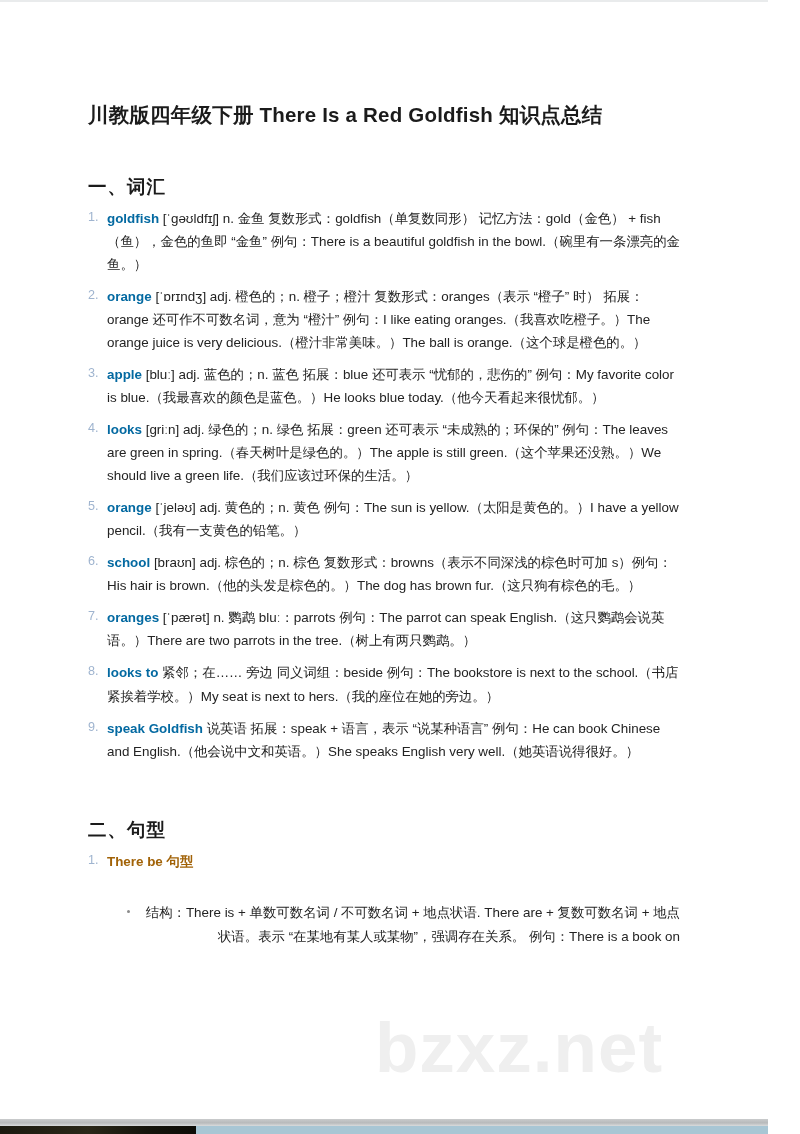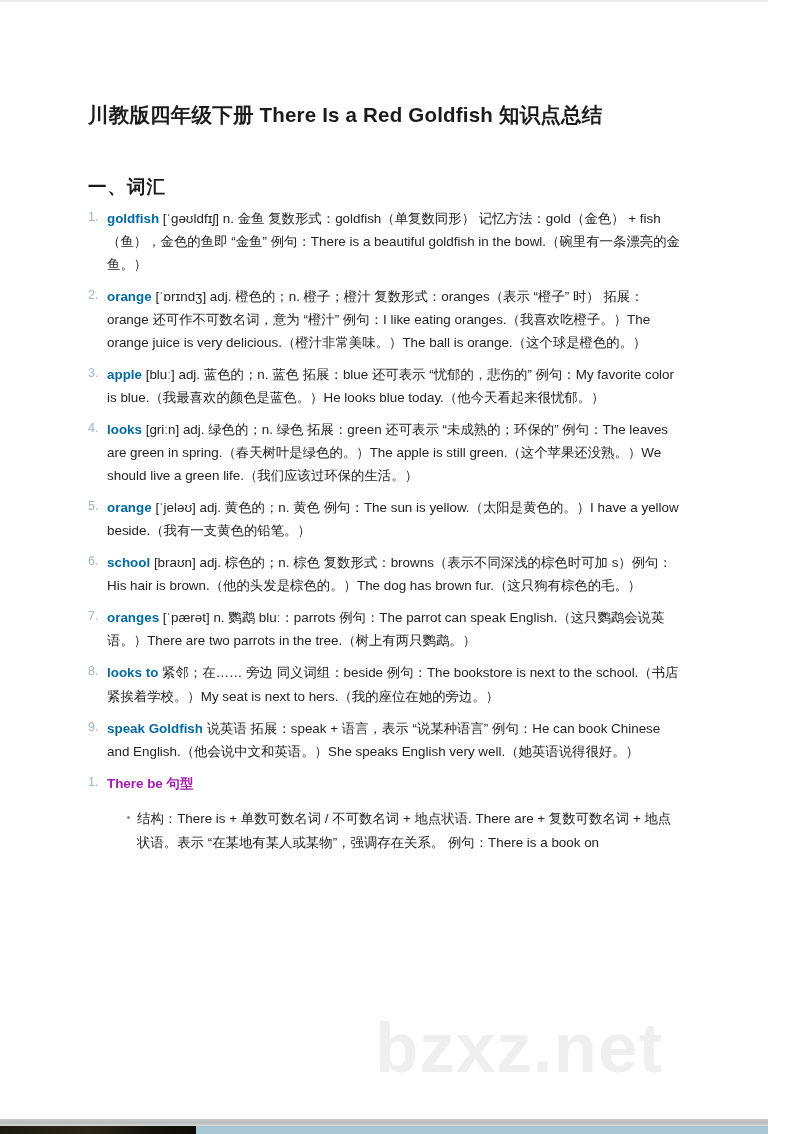--- a/index.html
+++ b/index.html
@@ -142,28 +142,29 @@
   }
   ol.pattern-list > li .num {
     position: absolute;
     left: 0;
     top: 0;
     color: #9fb4cf;
     font-size: 12.6px;
   }
   .pattern-heading {
     font-weight: 700;
-    color: #a21caf;
+    color: #a16207;
     font-size: 13.4px;
   }
 
   ul.sub-list {
     list-style: none;
-    margin: 12px 0 0 0;
+    margin: 28px 0 0 0;
     padding: 0 0 0 20px;
+    text-align: right;
   }
   ul.sub-list > li {
     position: relative;
     padding-left: 10px;
     font-size: 13.4px;
     line-height: 1.78;
     color: #232323;
   }
   ul.sub-list > li .dot {
     position: absolute;
@@ -197,36 +198,37 @@
       <li>
         <span class="num">2.</span><span class="term">orange</span><span> [ˈɒrɪndʒ] adj. 橙色的；n. 橙子；橙汁  复数形式：oranges（表示 “橙子” 时）   拓展：orange 还可作不可数名词，意为 “橙汁” 例句：I like eating oranges.（我喜欢吃橙子。）The orange juice is very delicious.（橙汁非常美味。）The ball is orange.（这个球是橙色的。）</span>
       </li>
       <li>
         <span class="num">3.</span><span class="term">apple</span><span> [bluː] adj. 蓝色的；n. 蓝色  拓展：blue 还可表示 “忧郁的，悲伤的” 例句：My favorite color is blue.（我最喜欢的颜色是蓝色。）He looks blue today.（他今天看起来很忧郁。）</span>
       </li>
       <li>
         <span class="num">4.</span><span class="term">looks</span><span> [griːn] adj. 绿色的；n. 绿色  拓展：green 还可表示 “未成熟的；环保的” 例句：The leaves are green in spring.（春天树叶是绿色的。）The apple is still green.（这个苹果还没熟。）We should live a green life.（我们应该过环保的生活。）</span>
       </li>
       <li>
-        <span class="num">5.</span><span class="term">orange</span><span> [ˈjeləʊ] adj. 黄色的；n. 黄色  例句：The sun is yellow.（太阳是黄色的。）I have a yellow beside.（我有一支黄色的铅笔。）</span>
+        <span class="num">5.</span><span class="term">orange</span><span> [ˈjeləʊ] adj. 黄色的；n. 黄色  例句：The sun is yellow.（太阳是黄色的。）I have a yellow pencil.（我有一支黄色的铅笔。）</span>
       </li>
       <li>
         <span class="num">6.</span><span class="term">school</span><span> [braʊn] adj. 棕色的；n. 棕色  复数形式：browns（表示不同深浅的棕色时可加 s）例句：His hair is brown.（他的头发是棕色的。）The dog has brown fur.（这只狗有棕色的毛。）</span>
       </li>
       <li>
         <span class="num">7.</span><span class="term">oranges</span><span> [ˈpærət] n. 鹦鹉  bluː：parrots  例句：The parrot can speak English.（这只鹦鹉会说英语。）There are two parrots in the tree.（树上有两只鹦鹉。）</span>
       </li>
       <li>
         <span class="num">8.</span><span class="term">looks to</span><span> 紧邻；在…… 旁边  同义词组：beside  例句：The bookstore is next to the school.（书店紧挨着学校。）My seat is next to hers.（我的座位在她的旁边。）</span>
       </li>
       <li>
         <span class="num">9.</span><span class="term">speak Goldfish</span><span> 说英语  拓展：speak + 语言，表示 “说某种语言” 例句：He can book Chinese and English.（他会说中文和英语。）She speaks English very well.（她英语说得很好。）</span>
       </li>
     </ol>
 
+    <h2 class="section-title">二、句型</h2>
 
     <ol class="pattern-list">
       <li>
         <span class="num">1.</span><span class="pattern-heading">There be 句型</span>
         <ul class="sub-list">
           <li>
             <span class="dot"></span><span>结构：There is + 单数可数名词 / 不可数名词 + 地点状语. There are + 复数可数名词 + 地点状语。表示 “在某地有某人或某物”，强调存在关系。 例句：There is a book on</span>
           </li>
         </ul>
       </li>

